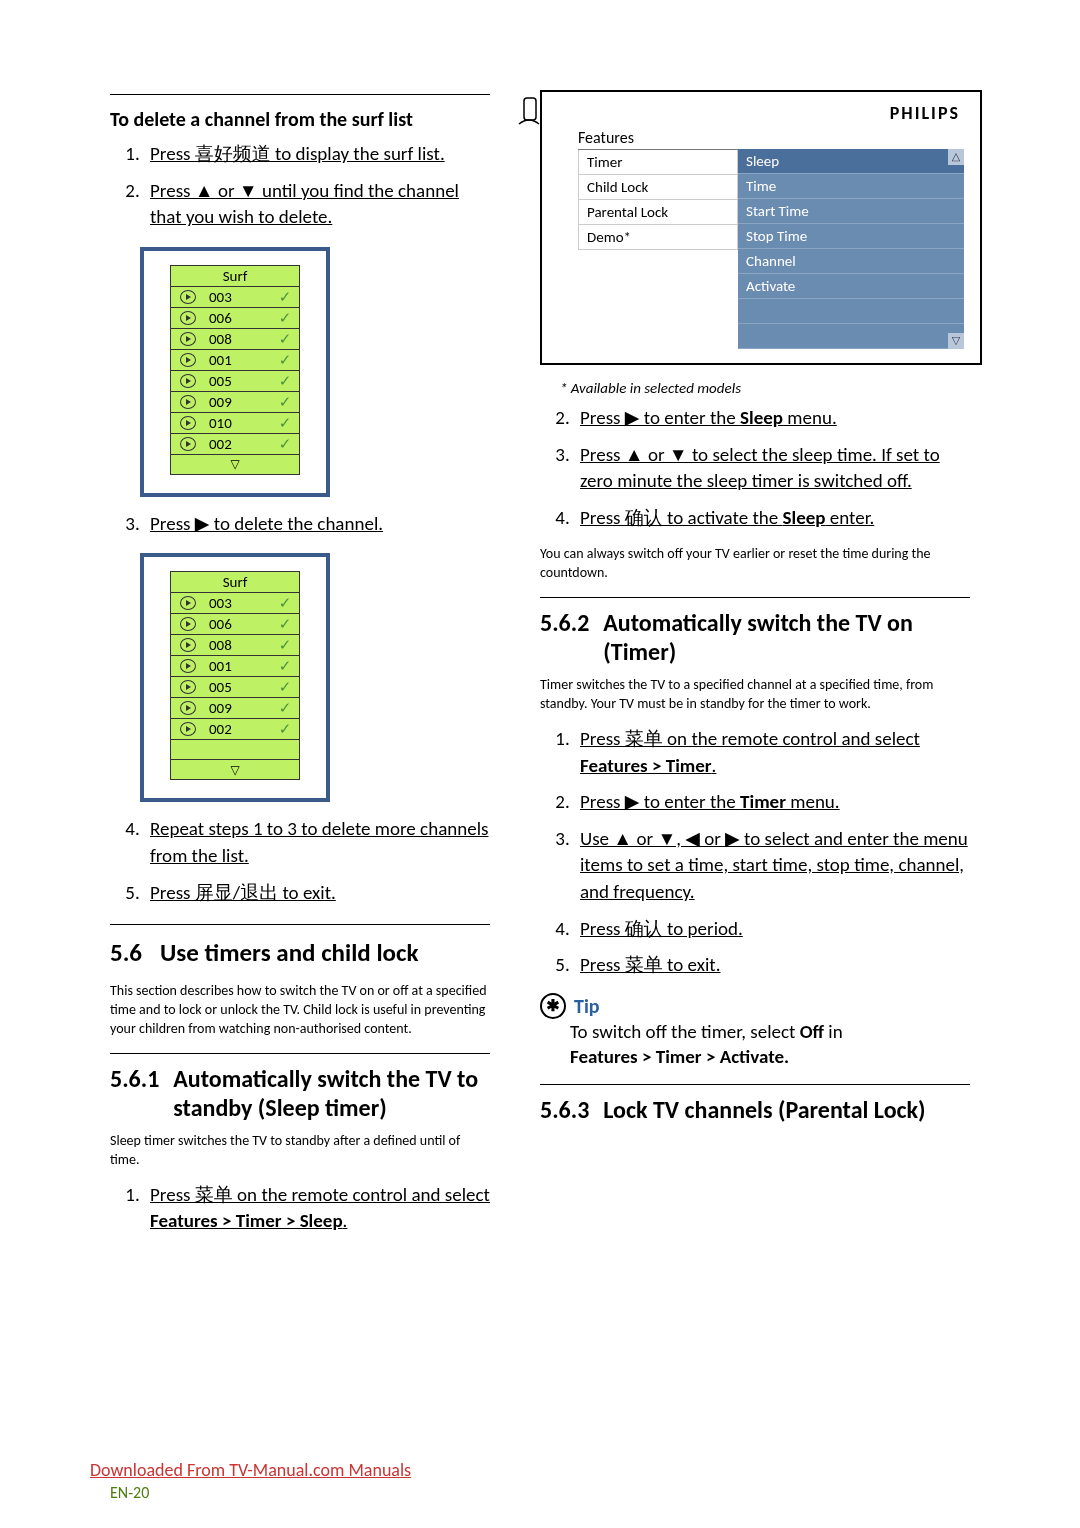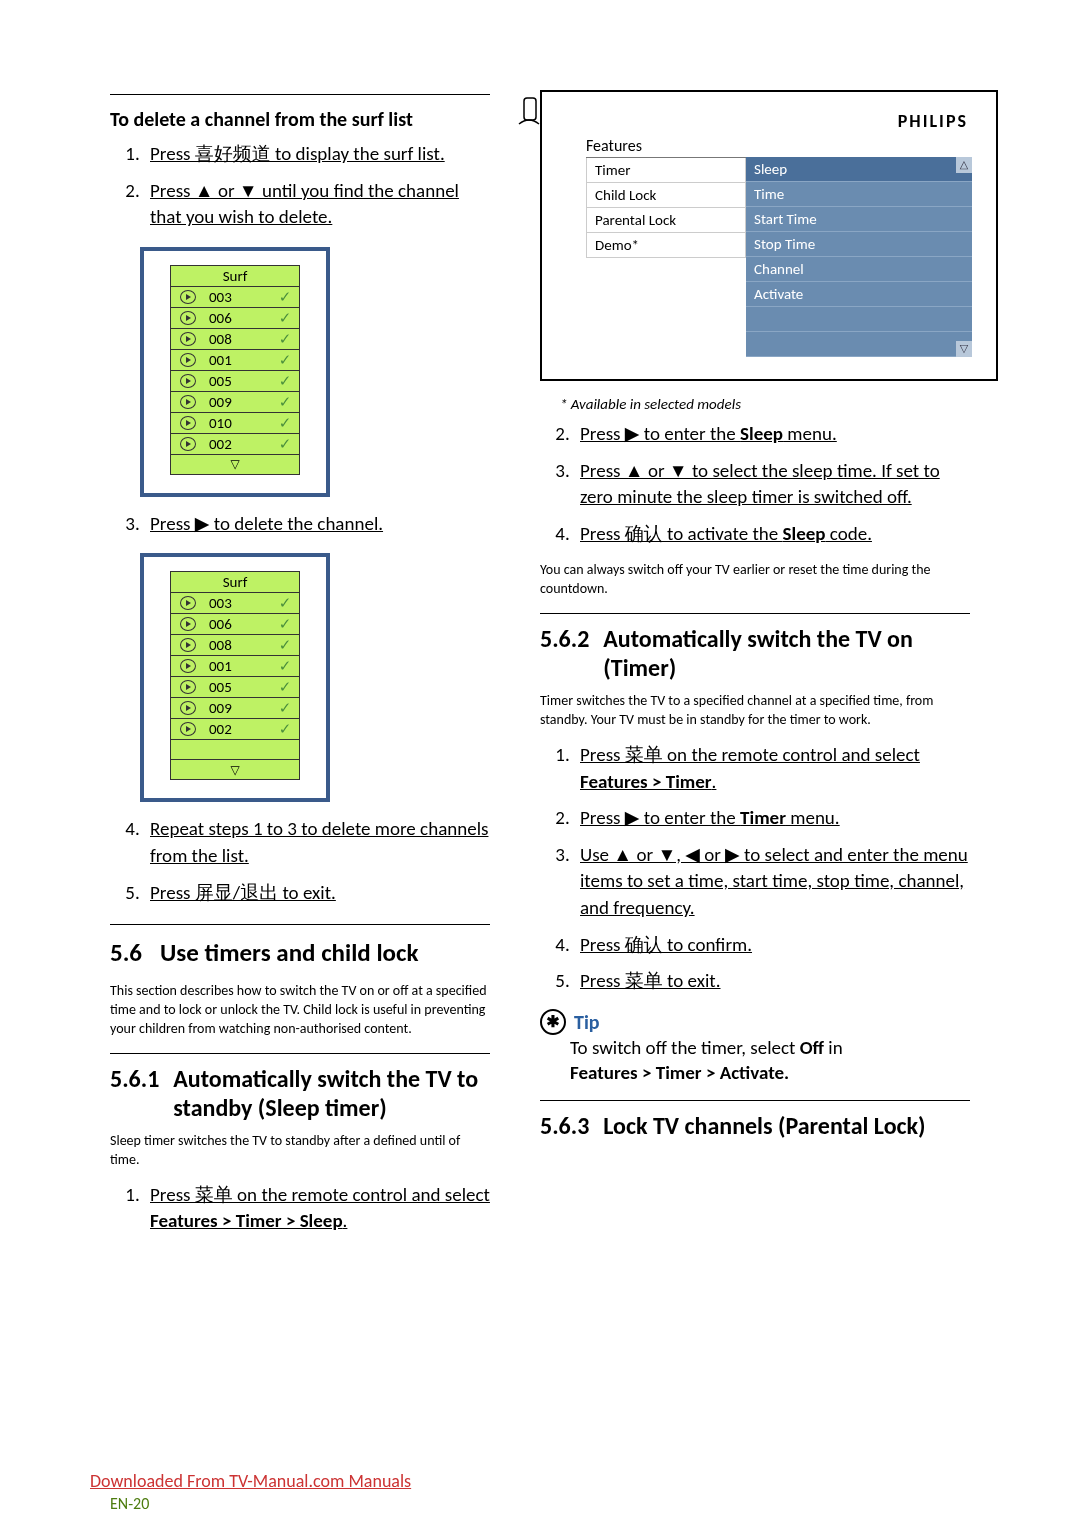--- a/index.html
+++ b/index.html
@@ -129,21 +129,21 @@
     content:"";
     position:absolute;
     left:5px;top:3px;
     border-left:5px solid #333;
     border-top:3px solid transparent;
     border-bottom:3px solid transparent;
   }
   
   .menu-wrap {
     border: 2px solid #000;
-    padding: 12px;
+    padding: 4px;
     font-size: 16px;
     margin: 0 0 4px 0;
     position: relative;
     width: 430px;
   }
   .menu-header {
     text-align: right;
     font-weight: bold;
     letter-spacing: 2px;
     padding: 6px 16px 0 0;
@@ -216,21 +216,21 @@
     border:2px solid #000;
     border-radius:50%;
     align-items:center;justify-content:center;
     font-size:16px;color:#000;font-weight:bold;
   }
   .tip-body { margin-left:30px; line-height:1.35;}
   
   .footer {
     position:absolute;
     left:40px;
-    bottom:20px;
+    bottom:31px;
     font-size:18px;
   }
   .footer a {
     color:#cc3333;
     text-decoration:underline;
   }
   .footer .pg {
     font-size:16px;
     color:#4d7c0f;
     margin-left:20px;
@@ -416,37 +416,37 @@
             <div class="row blank">.</div>
             <div class="scroll-down">▽</div>
           </div>
         </div>
       </div>
       <div class="small-italic">* Available in selected models</div>
 
       <ol class="steps" start="2">
         <li><span>Press ▶ to enter the </span><span class="b">Sleep</span><span> menu.</span></li>
         <li><span>Press ▲ or ▼ to select the sleep time. If set to zero minute the sleep timer is switched off.</span></li>
-        <li><span>Press 确认 to activate the </span><span class="b">Sleep</span><span> code.</span></li>
+        <li><span>Press 确认 to activate the </span><span class="b">Sleep</span><span> enter.</span></li>
       </ol>
 
       <div class="p">You can always switch off your TV earlier or reset the time during the countdown.</div>
 
       <div class="thin-rule"></div>
       <div class="h4">
         <span class="num">5.6.2</span>
         <span class="txt">Automatically switch the TV on (Timer)</span>
       </div>
       <div class="p">Timer switches the TV to a specified channel at a specified time, from standby. Your TV must be in standby for the timer to work.</div>
 
       <ol class="steps">
         <li><span>Press 菜单 on the remote control and select </span><span class="b">Features &gt; Timer</span><span>.</span></li>
         <li><span>Press ▶ to enter the </span><span class="b">Timer</span><span> menu.</span></li>
         <li><span>Use ▲ or ▼, ◀ or ▶ to select and enter the menu items to set a time, start time, stop time, channel, and frequency.</span></li>
-        <li><span>Press 确认 to confirm.</span></li>
+        <li><span>Press 确认 to period.</span></li>
         <li><span>Press 菜单 to exit.</span></li>
       </ol>
 
       <div class="tip">
         <div class="tip-head">
           <span class="tip-ico">✱</span>
           <span>Tip</span>
         </div>
         <div class="tip-body">
           <span>To switch off the timer, select </span><span class="b">Off</span><span> in </span><br><span class="b">Features &gt; Timer &gt; Activate.</span>

